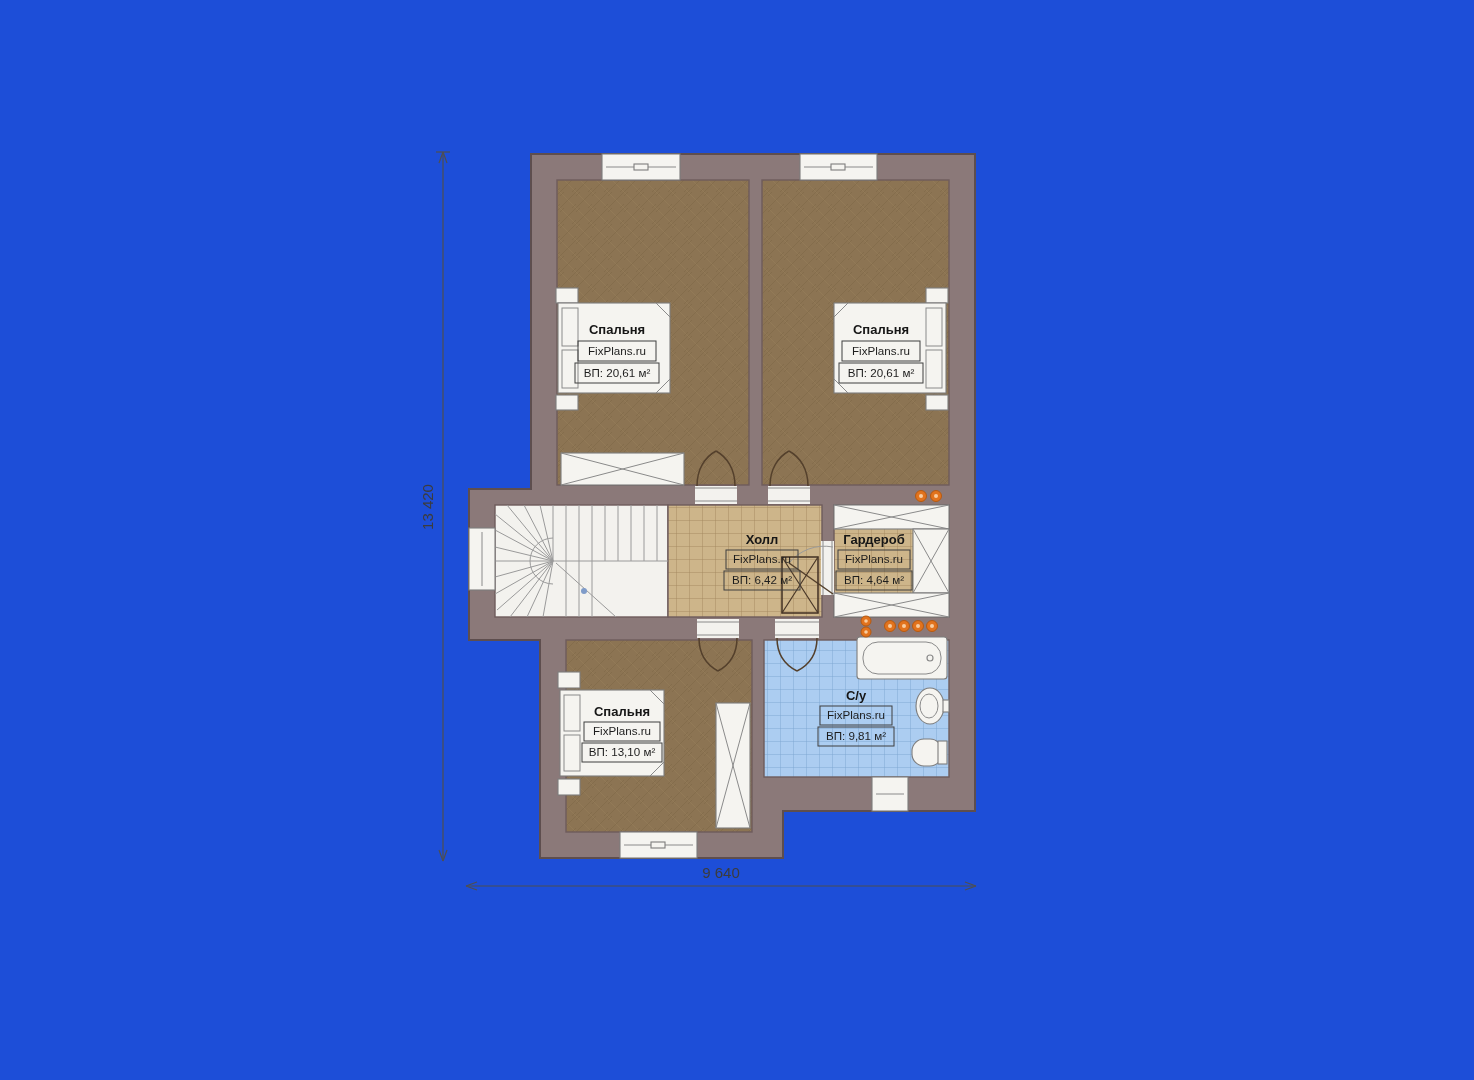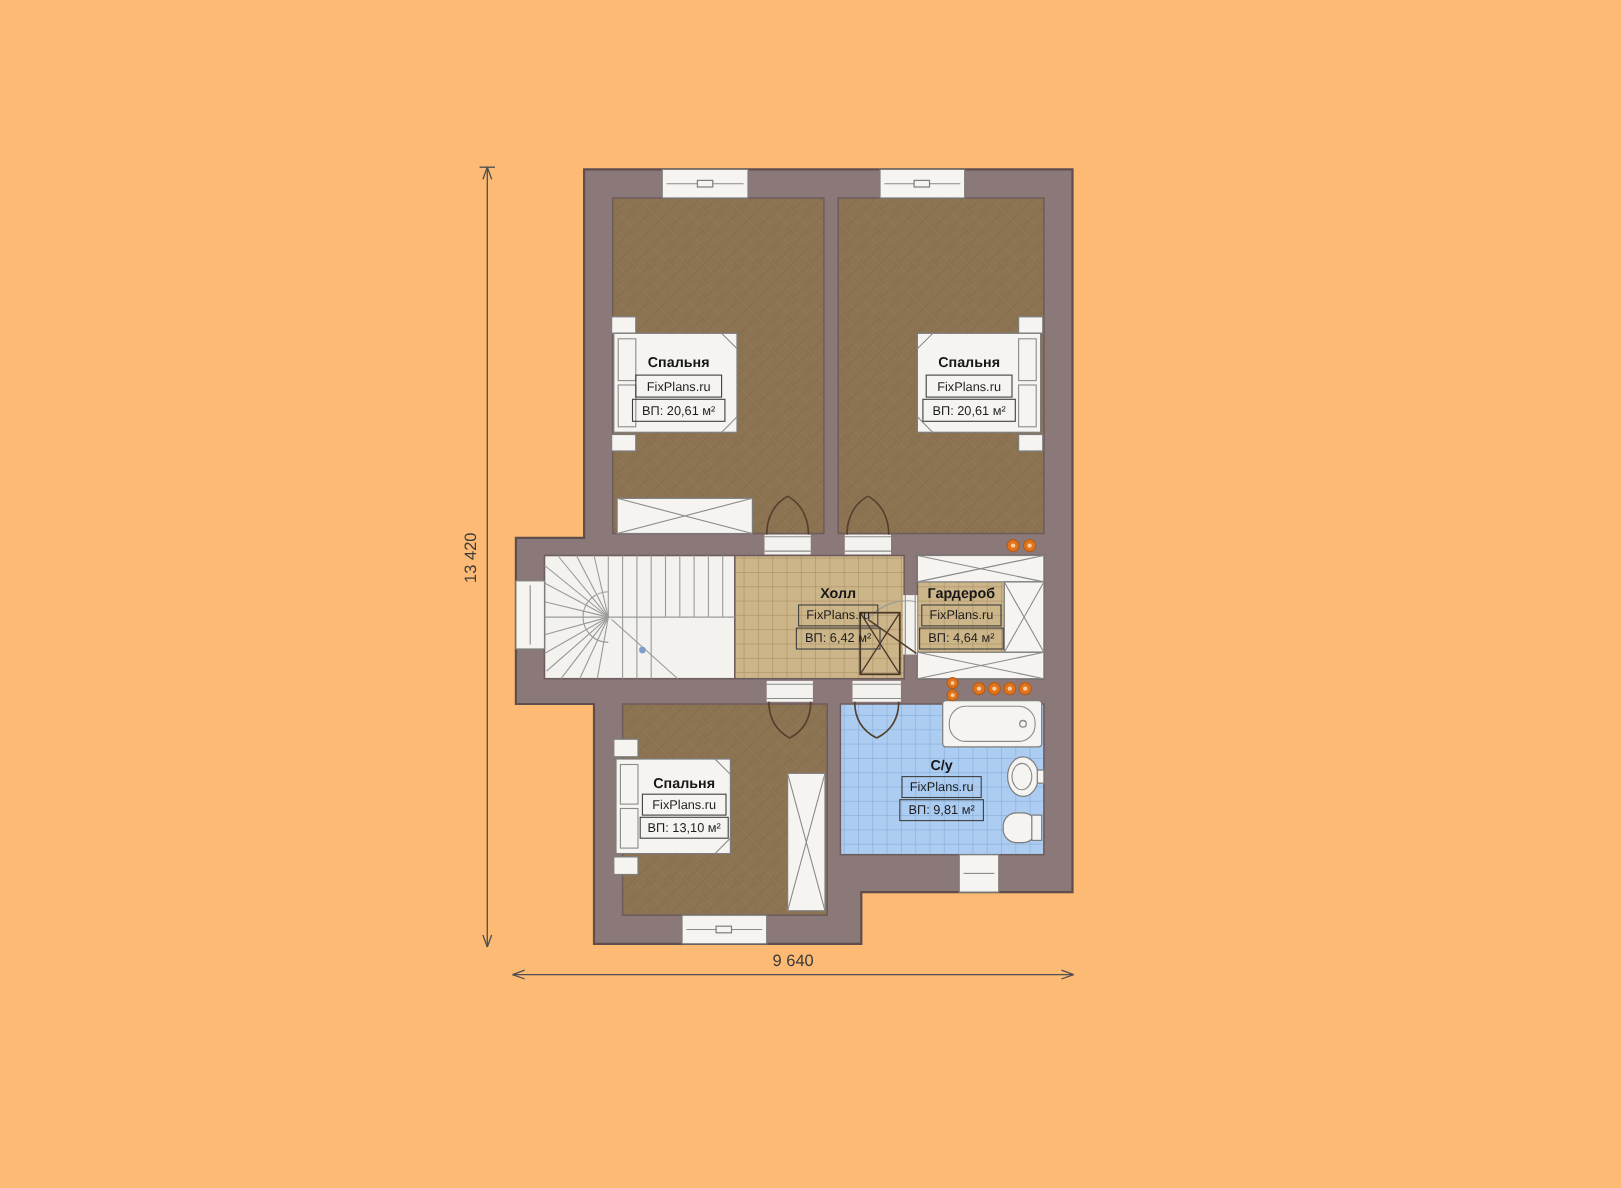--- a/index.html
+++ b/index.html
@@ -1,17 +1,17 @@
 <!DOCTYPE html>
 <html><head>
 <meta charset="utf-8">
 <style>
   html,body{margin:0;padding:0;background:#ffffff;}
   .canvas{
-    position:relative;width:1474px;height:1080px;background:#fdba74;overflow:hidden;
+    position:relative;width:1474px;height:1080px;background:#1d4ed8;overflow:hidden;
     font-family:"Liberation Sans",sans-serif;
   }
   svg{position:absolute;left:0;top:0;}
   .room-name{font-family:"Liberation Sans",sans-serif;font-size:13px;font-weight:bold;fill:#161616;}
   .box-text{font-family:"Liberation Sans",sans-serif;font-size:11.6px;fill:#1d1d1d;}
   .dim-text{font-family:"Liberation Sans",sans-serif;font-size:15px;fill:#3c3c3c;}
   .label-box{fill:none;stroke:#3f3f3f;stroke-width:1;}
   .wall{fill:#8b7979;stroke:#5e4e4e;stroke-width:2;}
   .floor-edge{stroke:#6e5c5c;stroke-width:1.4;}
   .fixture{fill:#f5f4f0;stroke:#7d7d7d;stroke-width:1.1;}

